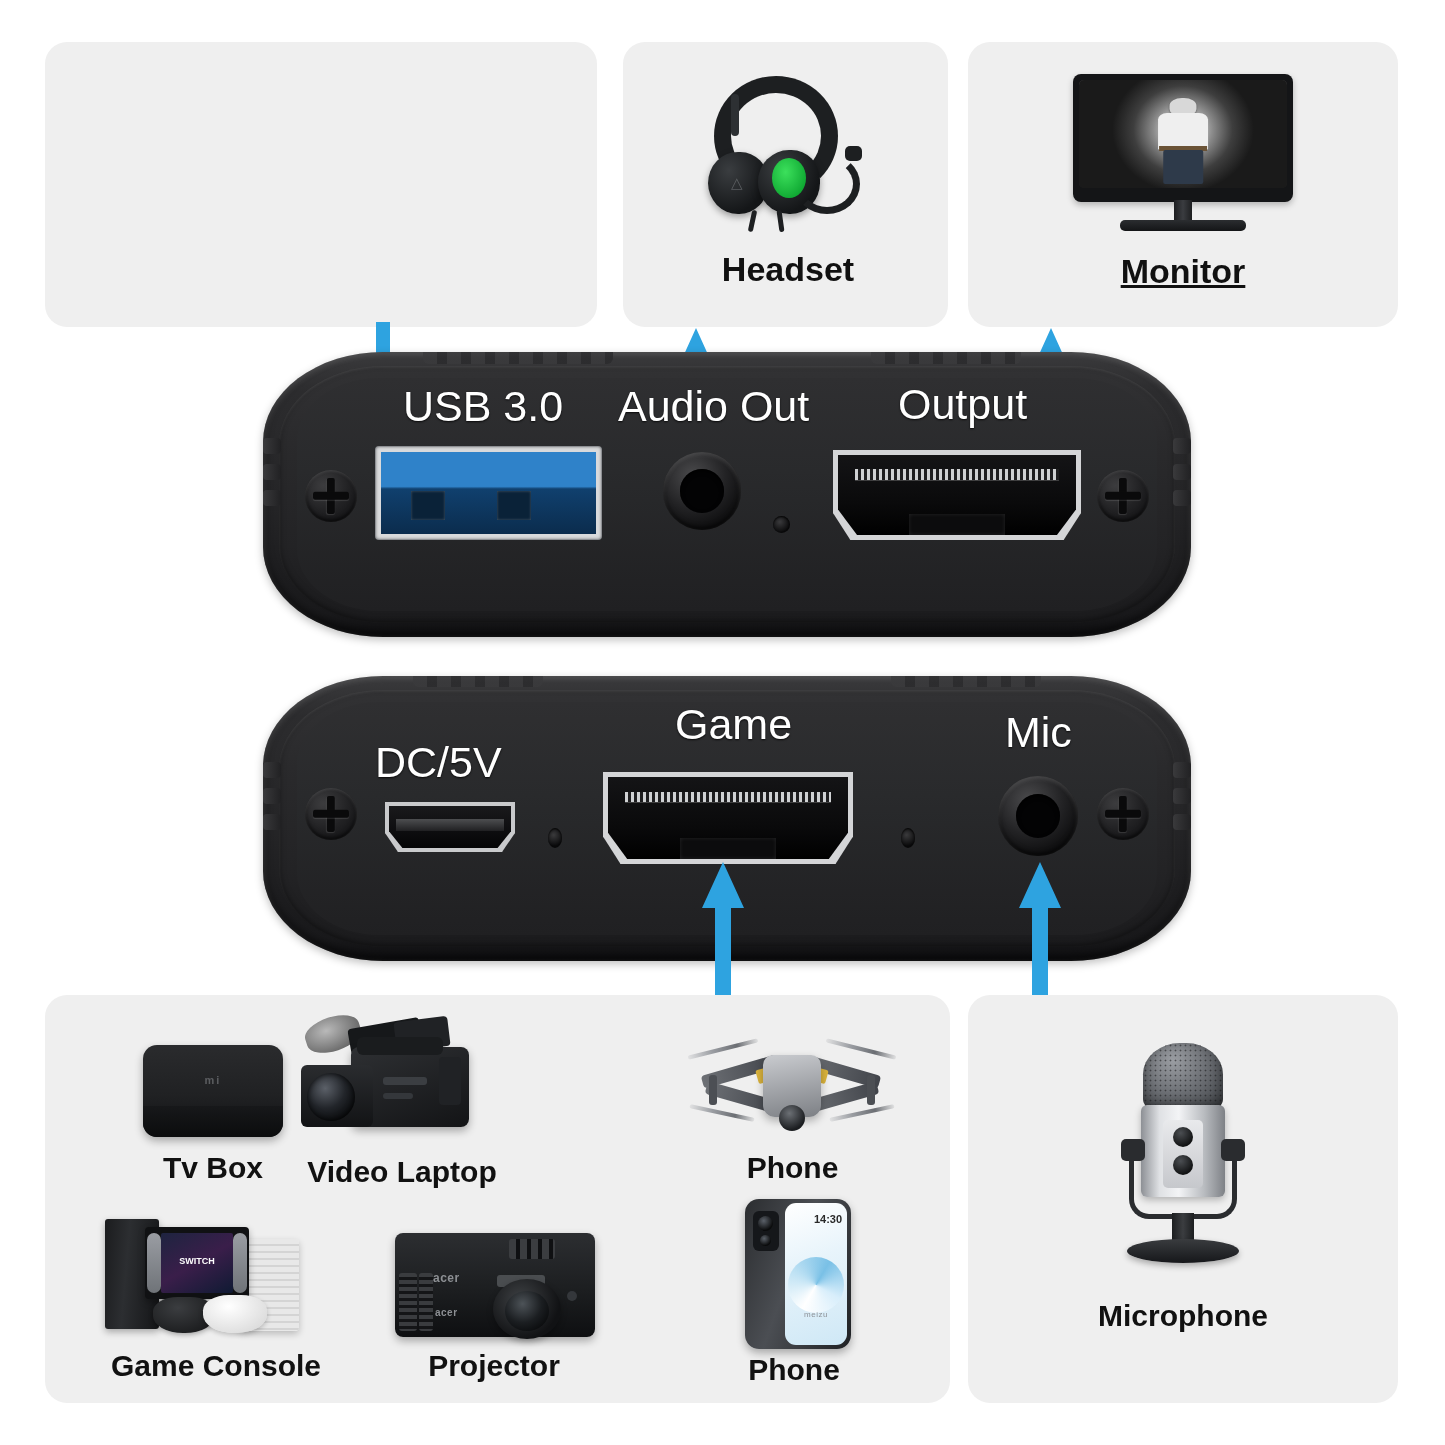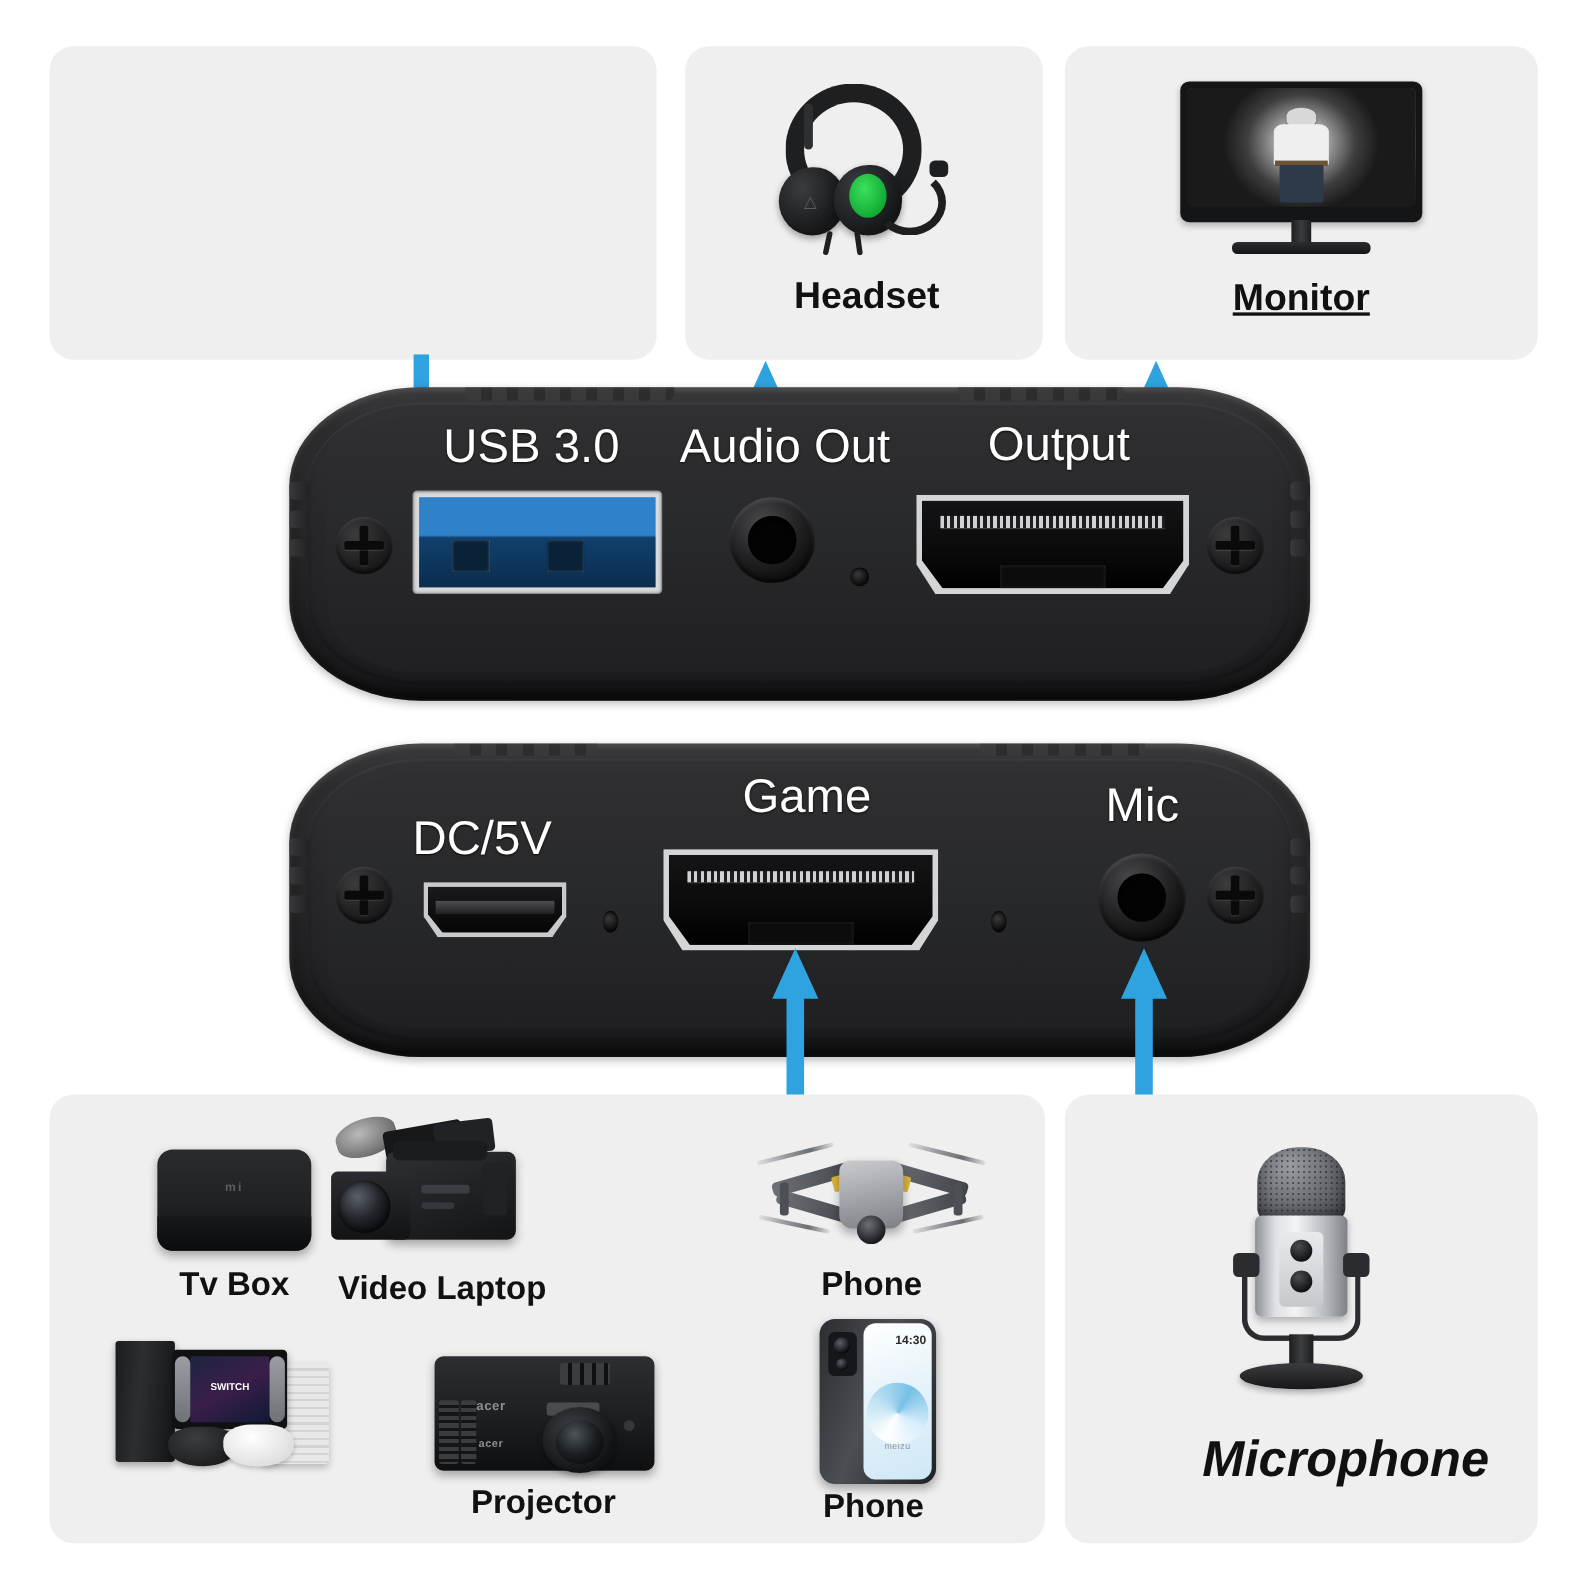--- a/index.html
+++ b/index.html
@@ -499,30 +499,31 @@
         <div class="drone-rotor" style="left:4px;top:82px;width:66px;transform:rotate(12deg);"></div>
         <div class="drone-rotor" style="left:144px;top:82px;width:66px;transform:rotate(-12deg);"></div>
       </div>
       <div class="cell-label" style="top:122px;font-size:30px;">Phone</div>
     </div>
 
     <div class="cell" style="left:46px;top:218px;width:250px;height:130px;">
       <div class="art">
         <div class="console-ps" style="left:14px;top:6px;width:54px;height:110px;"></div>
         <div class="console-xb" style="left:148px;top:26px;width:60px;height:92px;"></div>
-        <div class="switch-body" style="left:66px;top:14px;width:104px;height:72px;">
+        <div class="switch-body" style="left:54px;top:14px;width:104px;height:72px;">
           <div class="switch-screen" style="left:16px;top:6px;right:16px;bottom:6px;">
             <div style="position:absolute;left:50%;top:46%;transform:translate(-50%,-50%);color:#fff;font-size:9px;font-weight:700;">SWITCH</div>
           </div>
           <div class="switch-joy" style="left:2px;top:6px;width:14px;height:60px;"></div>
           <div class="switch-joy" style="right:2px;top:6px;width:14px;height:60px;"></div>
         </div>
         <div class="pad-dark" style="left:62px;top:84px;width:62px;height:36px;"></div>
         <div class="pad-light" style="left:112px;top:82px;width:64px;height:38px;"></div>
       </div>
+      <div class="cell-label" style="top:136px;font-size:30px;">Game Console</div>
     </div>
 
     <div class="cell" style="left:336px;top:230px;width:226px;height:118px;">
       <div class="art">
         <div class="proj-body" style="left:14px;top:8px;width:200px;height:104px;"></div>
         <div class="proj-vent" style="left:18px;top:48px;width:18px;height:58px;"></div>
         <div class="proj-vent" style="left:38px;top:48px;width:14px;height:58px;"></div>
         <div class="proj-panel" style="left:128px;top:14px;width:46px;height:20px;"></div>
         <div class="proj-brand" style="left:52px;top:46px;">acer</div>
         <div class="proj-brand" style="left:54px;top:82px;font-size:10px;">acer</div>
@@ -559,17 +560,17 @@
           <div class="mic-face"></div>
           <div class="mic-knob" style="top:24%;width:20px;height:20px;"></div>
           <div class="mic-knob" style="top:54%;width:20px;height:20px;"></div>
         </div>
         <div class="mic-pivot" style="left:28px;top:96px;width:24px;height:22px;border-radius:5px;"></div>
         <div class="mic-pivot" style="left:128px;top:96px;width:24px;height:22px;border-radius:5px;"></div>
         <div class="mic-yoke" style="left:36px;top:104px;width:108px;height:72px;"></div>
         <div class="mic-stem" style="top:170px;width:22px;height:32px;"></div>
         <div class="mic-base" style="top:196px;width:112px;height:24px;"></div>
       </div>
-      <div class="cell-label" style="top:256px;font-size:46px;font-style:italic;">Microphone</div>
+      <div class="cell-label" style="top:256px;font-size:30px;">Microphone</div>
     </div>
   </div>
 
 </div>
 
 </body></html>

